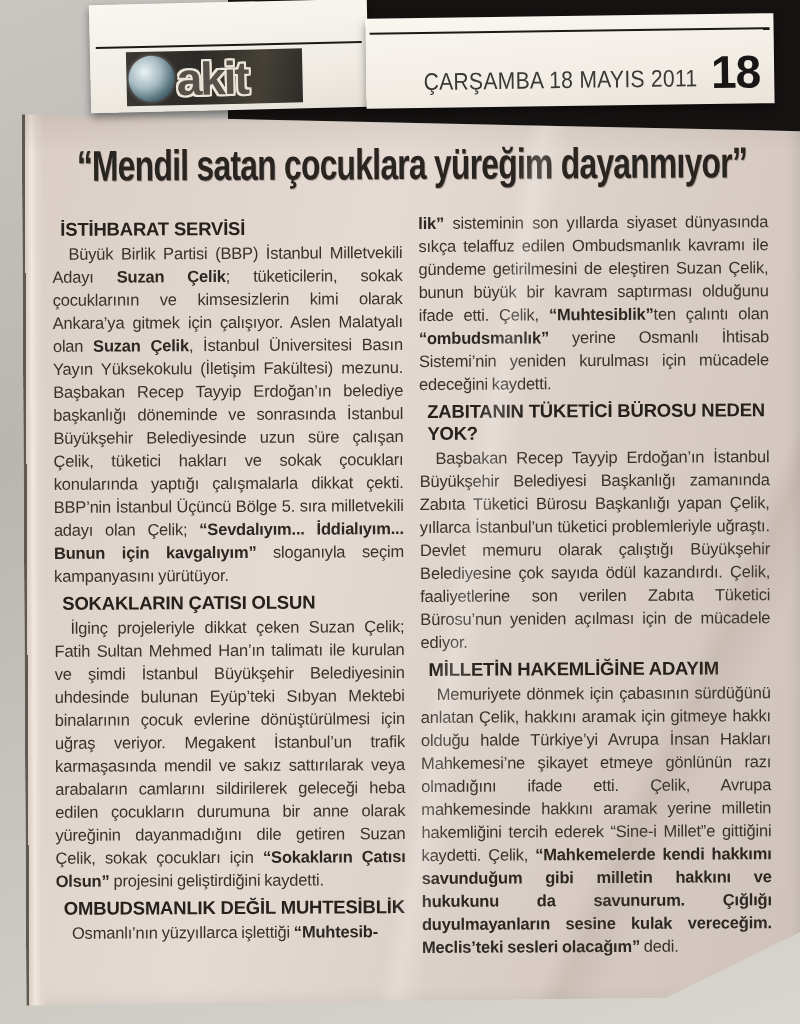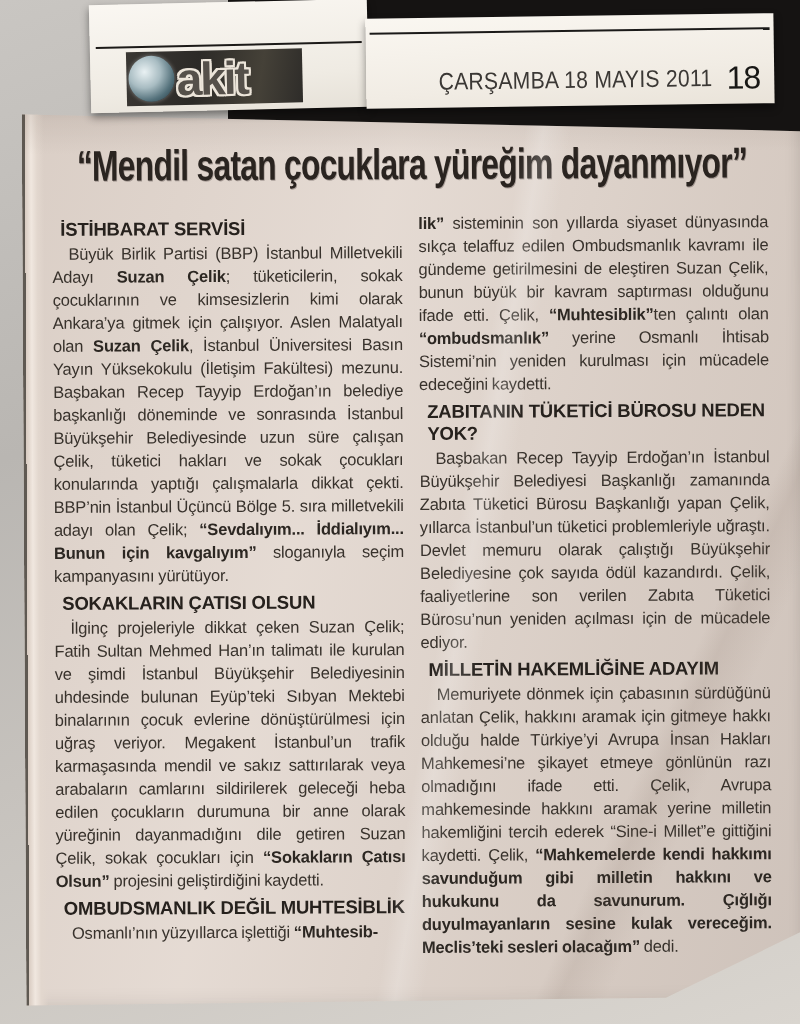--- a/index.html
+++ b/index.html
@@ -67,21 +67,21 @@
     font-size:46px;font-weight:bold;letter-spacing:-2px;color:#55504a;
     text-shadow:-2px 0 0 #ece5da, 2px 0 0 #ece5da, 0 -2px 0 #ece5da, 0 2px 0 #ece5da,
       -2px -2px 0 #ece5da, 2px 2px 0 #ece5da, -2px 2px 0 #ece5da, 2px -2px 0 #ece5da;}
 
   .strip-right{left:366px;top:16px;width:408px;height:90px;transform:rotate(-0.8deg);
     background:linear-gradient(175deg,#faf7f1,#f1ece4 65%,#e9e3d9);}
   .strip-rule-r{position:absolute;left:4px;right:4px;top:14px;height:2px;background:#1b1a19;}
   .dateline{position:absolute;right:14px;bottom:12px;display:flex;align-items:flex-end;gap:14px;}
   .date-text{font-size:24px;color:#3b3835;letter-spacing:0.3px;
     transform:scaleX(0.88);transform-origin:right bottom;}
-  .page-num{font-size:32px;font-weight:normal;line-height:0.85;color:#181715;letter-spacing:-1px;}
+  .page-num{font-size:46px;font-weight:bold;line-height:0.85;color:#181715;letter-spacing:-1px;}
 </style>
 </head>
 <body>
 
 <div class="scene">
 
   <div class="backdrop"></div>
 
   <div class="clipping">
     <div class="fold-edge"></div>

